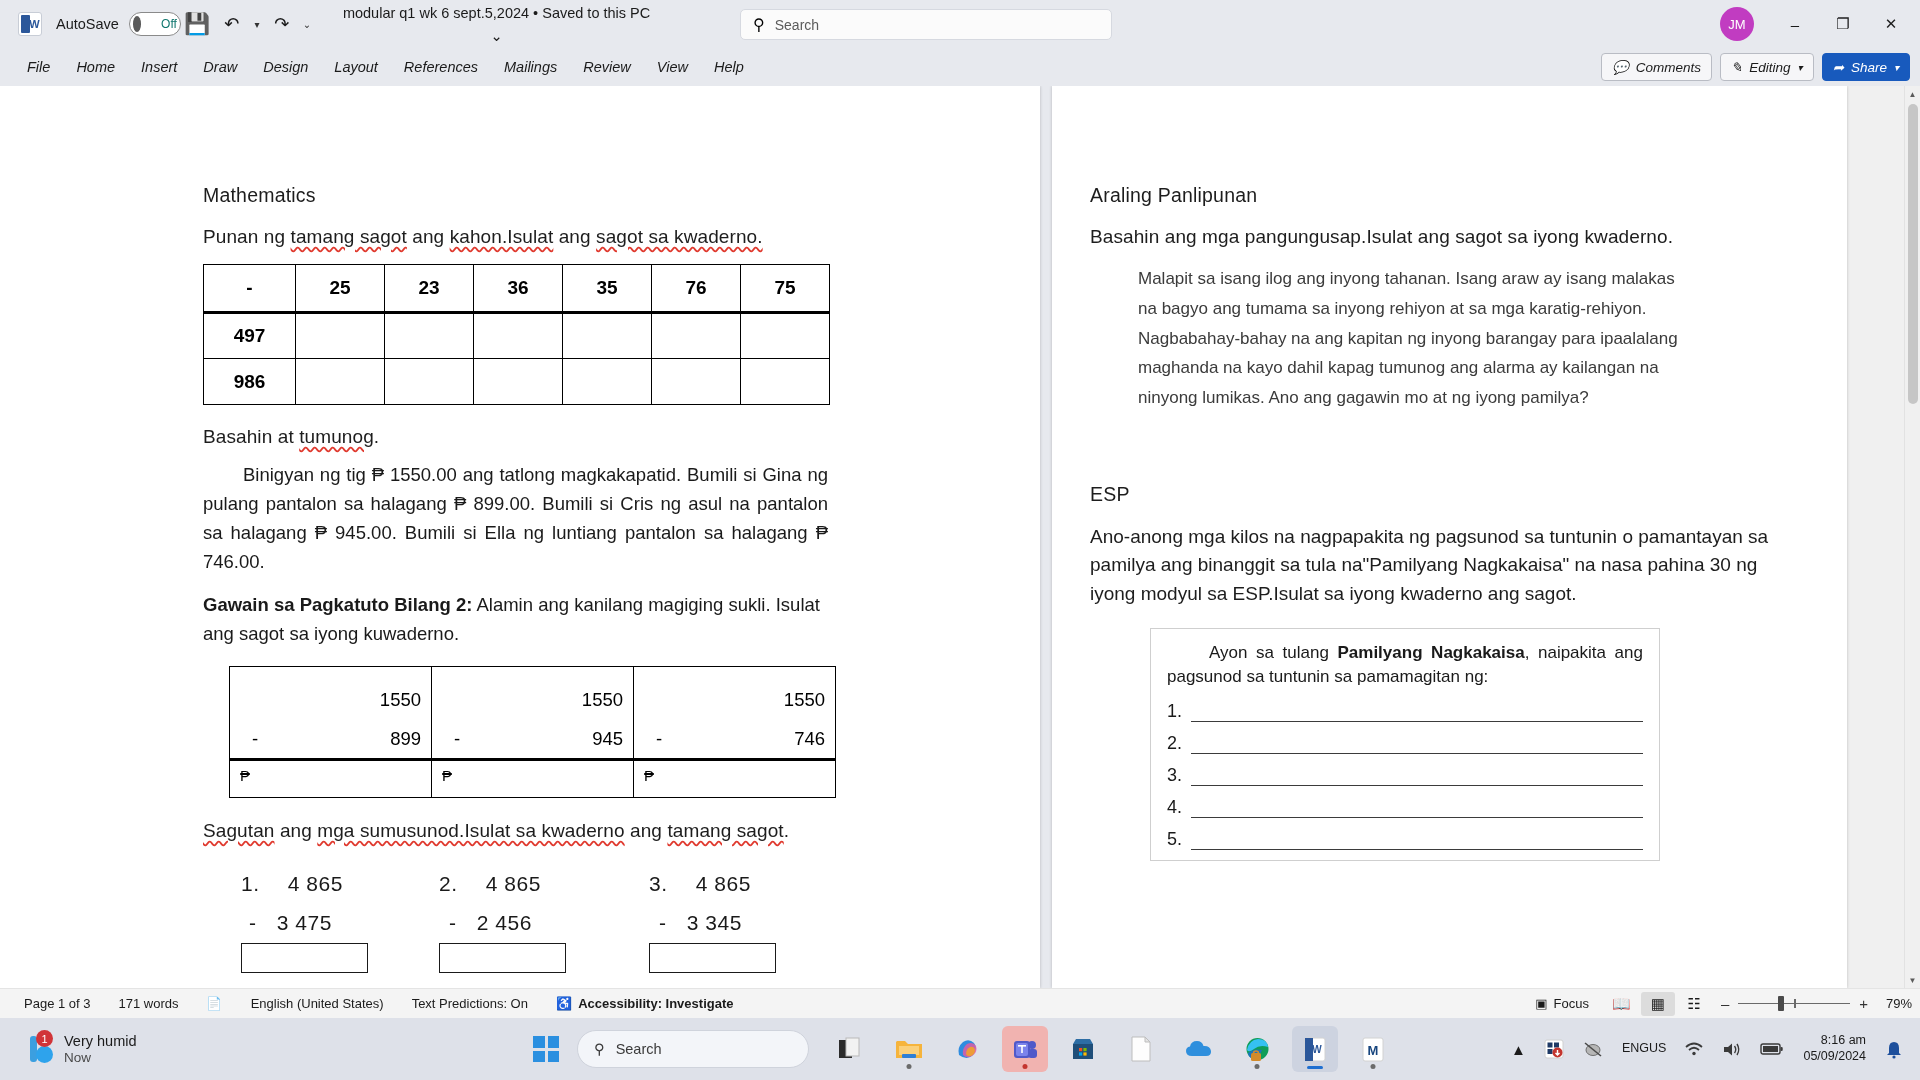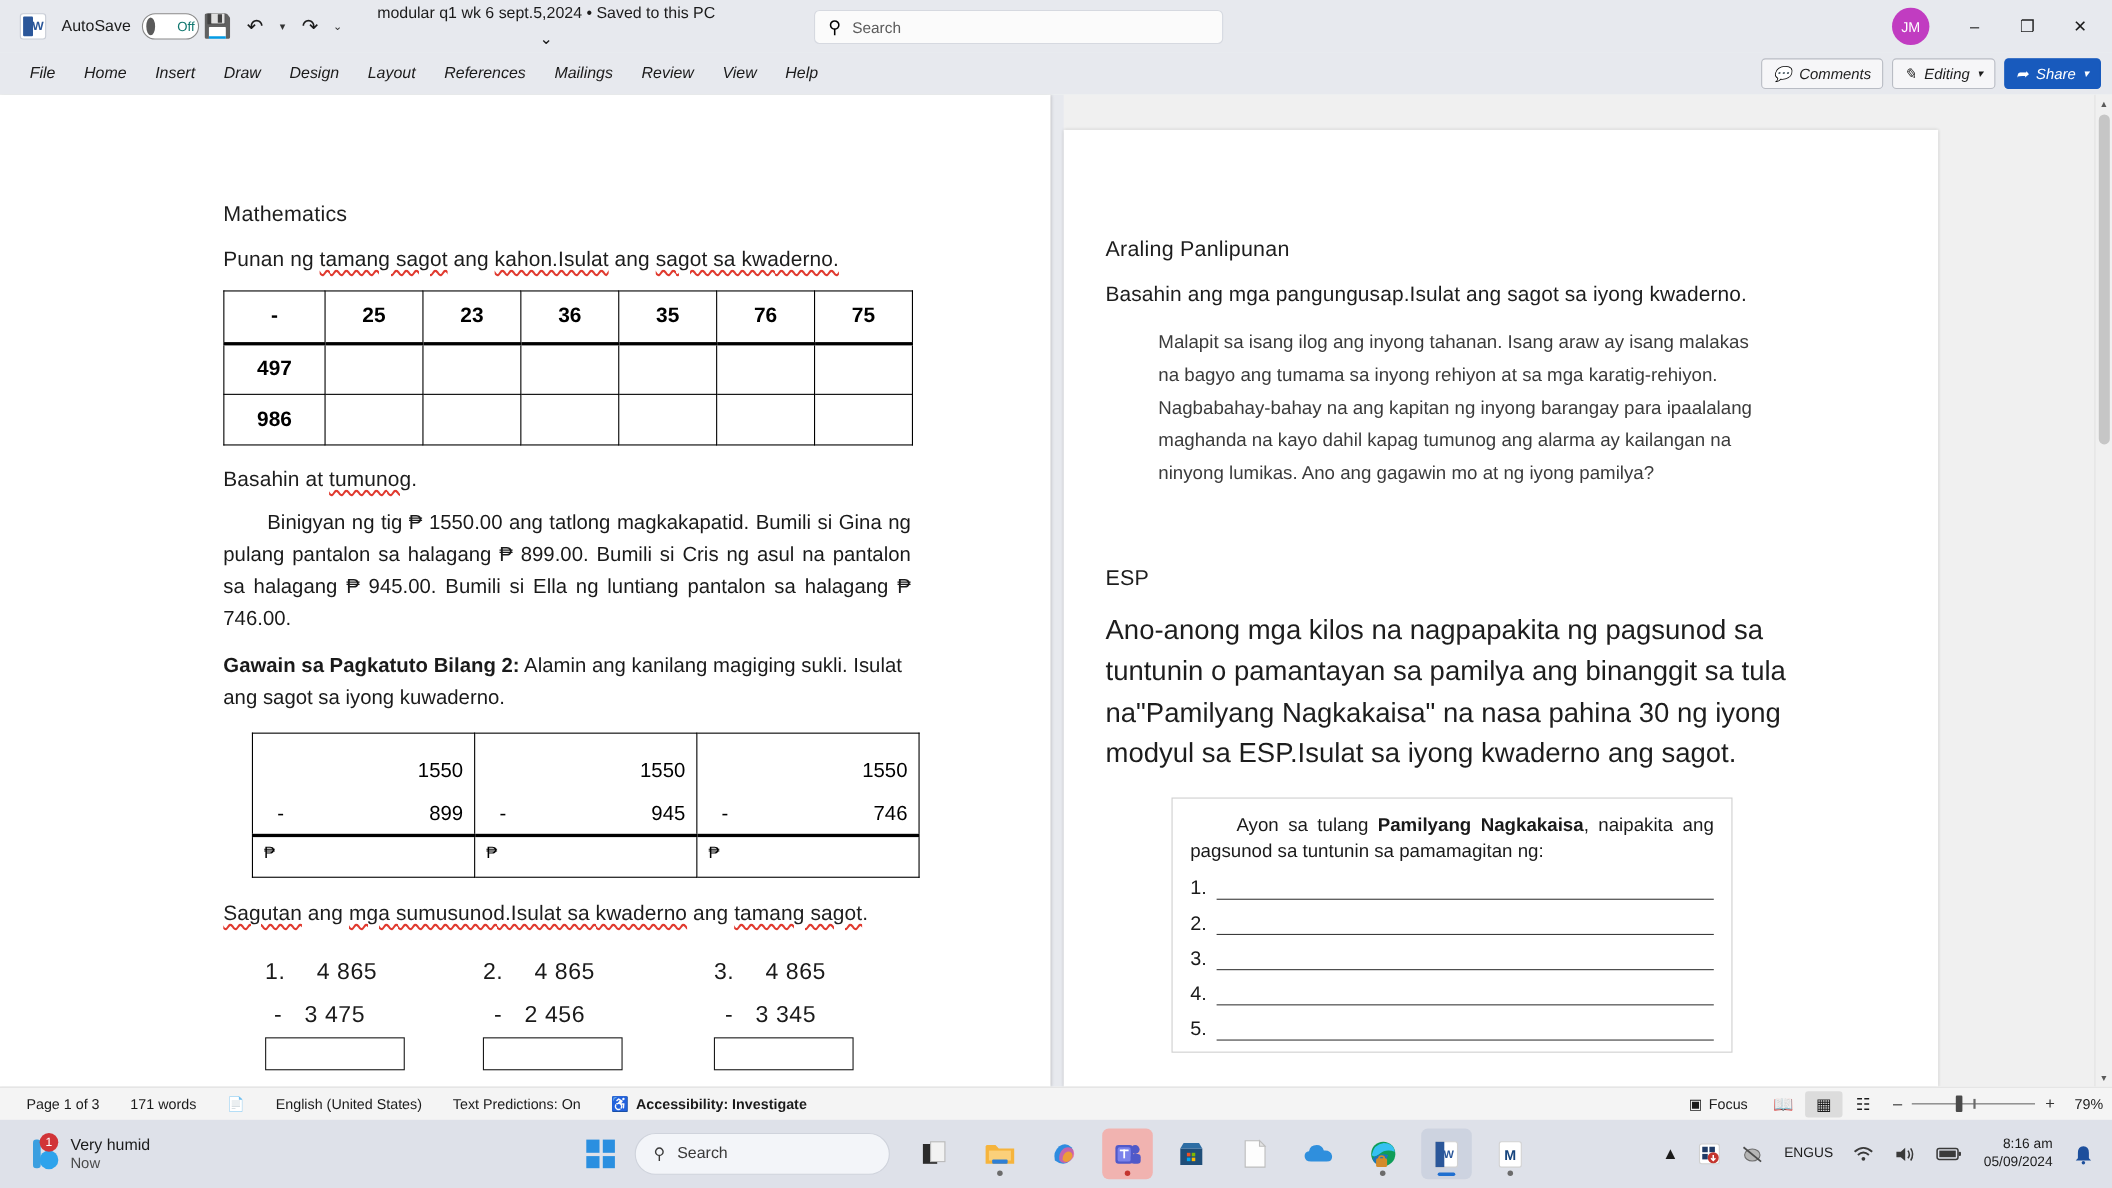--- a/index.html
+++ b/index.html
@@ -108,22 +108,22 @@
 
   
   .doc-area {
     flex: 1; background: #f0f0f0; position: relative; overflow: hidden;
     display: flex;
   }
   .page {
     background: #fff; position: relative;
     box-shadow: 0 0 3px rgba(0,0,0,0.22);
   }
-  .page.left { width: 955px; margin-left: 0; }
-  .page.right { width: 795px; margin-top: 32px; }
+  .page.left { width: 1040px; margin-left: 0; }
+  .page.right { width: 795px; }
   .gutter { width: 12px; background: #e7e9ee; }
 
   .content-left { padding: 98px 0 0 203px; }
   .content-right { padding: 98px 0 0 38px; }
 
   
   .h-sub { font-size: 19.5px; color: #1d1d1d; letter-spacing: .2px; }
   .p-inst { font-size: 19px; color: #1d1d1d; letter-spacing: .1px; }
   .sq { text-decoration: underline; text-decoration-style: wavy;
         text-decoration-color: #e03a2f; text-underline-offset: 3px; }
@@ -162,21 +162,21 @@
   .prob .r2 { font-size: 21px; color: #1a1a1a; margin-top: 15px; letter-spacing:.5px; }
   .prob .ansbox {
     border: 1.7px solid #1a1a1a; width: 127px; height: 30px; margin-top: 8px;
   }
 
   
   .story {
     font-size: 17px; color: #3b3b3b; line-height: 1.75; margin-top: 16px;
     margin-left: 48px; width: 540px;
   }
-  .esp-q { font-size: 25px; color: #1d1d1d; line-height: 1.5; width: 690px; }
+  .esp-q { font-size: 19px; color: #1d1d1d; line-height: 1.5; width: 690px; }
   .espbox {
     border: 1px solid #cfcfcf; width: 510px; margin-top: 20px; margin-left: 60px;
     padding: 12px 16px 10px; background: #fff;
   }
   .espbox .lead { font-size: 17px; color: #1a1a1a; line-height: 1.42; text-align: justify; }
   .espbox .lead .ind { display: inline-block; width: 42px; }
   .espbox .lead b { font-weight: bold; }
   .blank-row { display: flex; align-items: flex-end; margin-top: 11px; font-size: 18px; color: #1a1a1a; }
   .blank-row .n { width: 24px; }
   .blank-row .ln { flex: 1; border-bottom: 1.4px solid #3b3b3b; height: 15px; }

